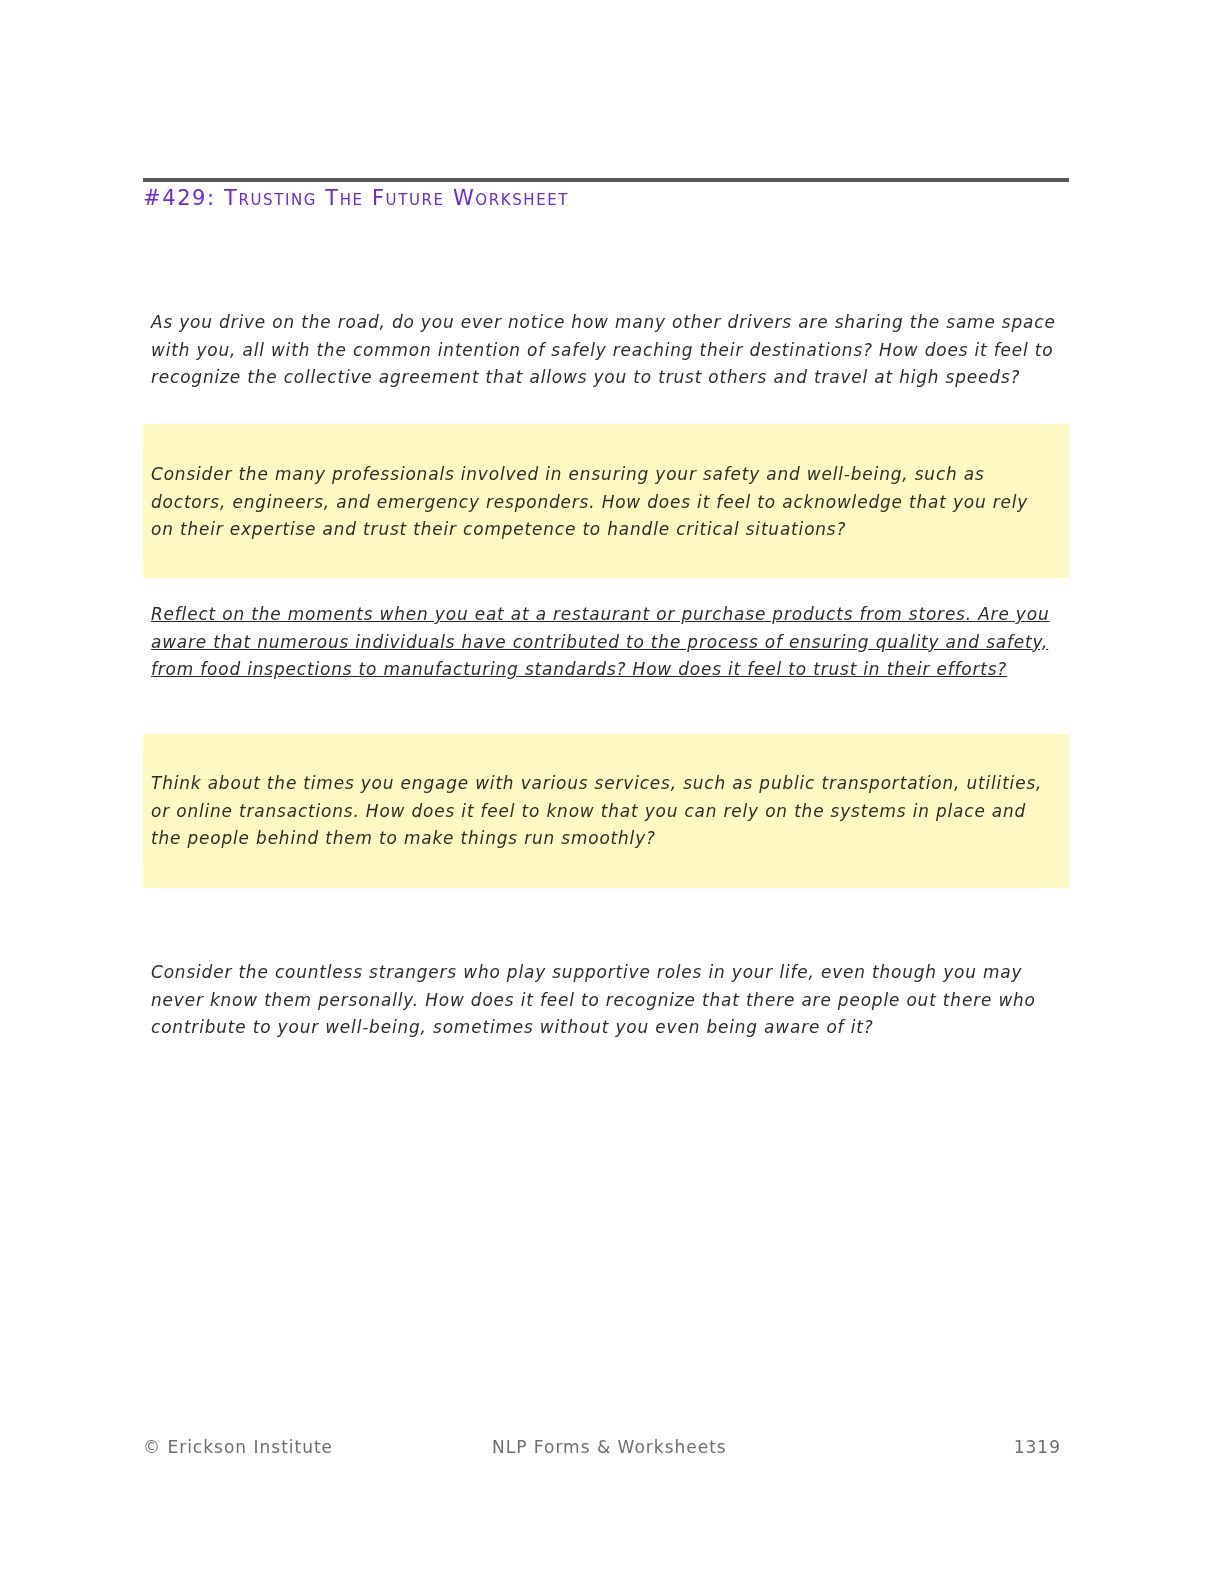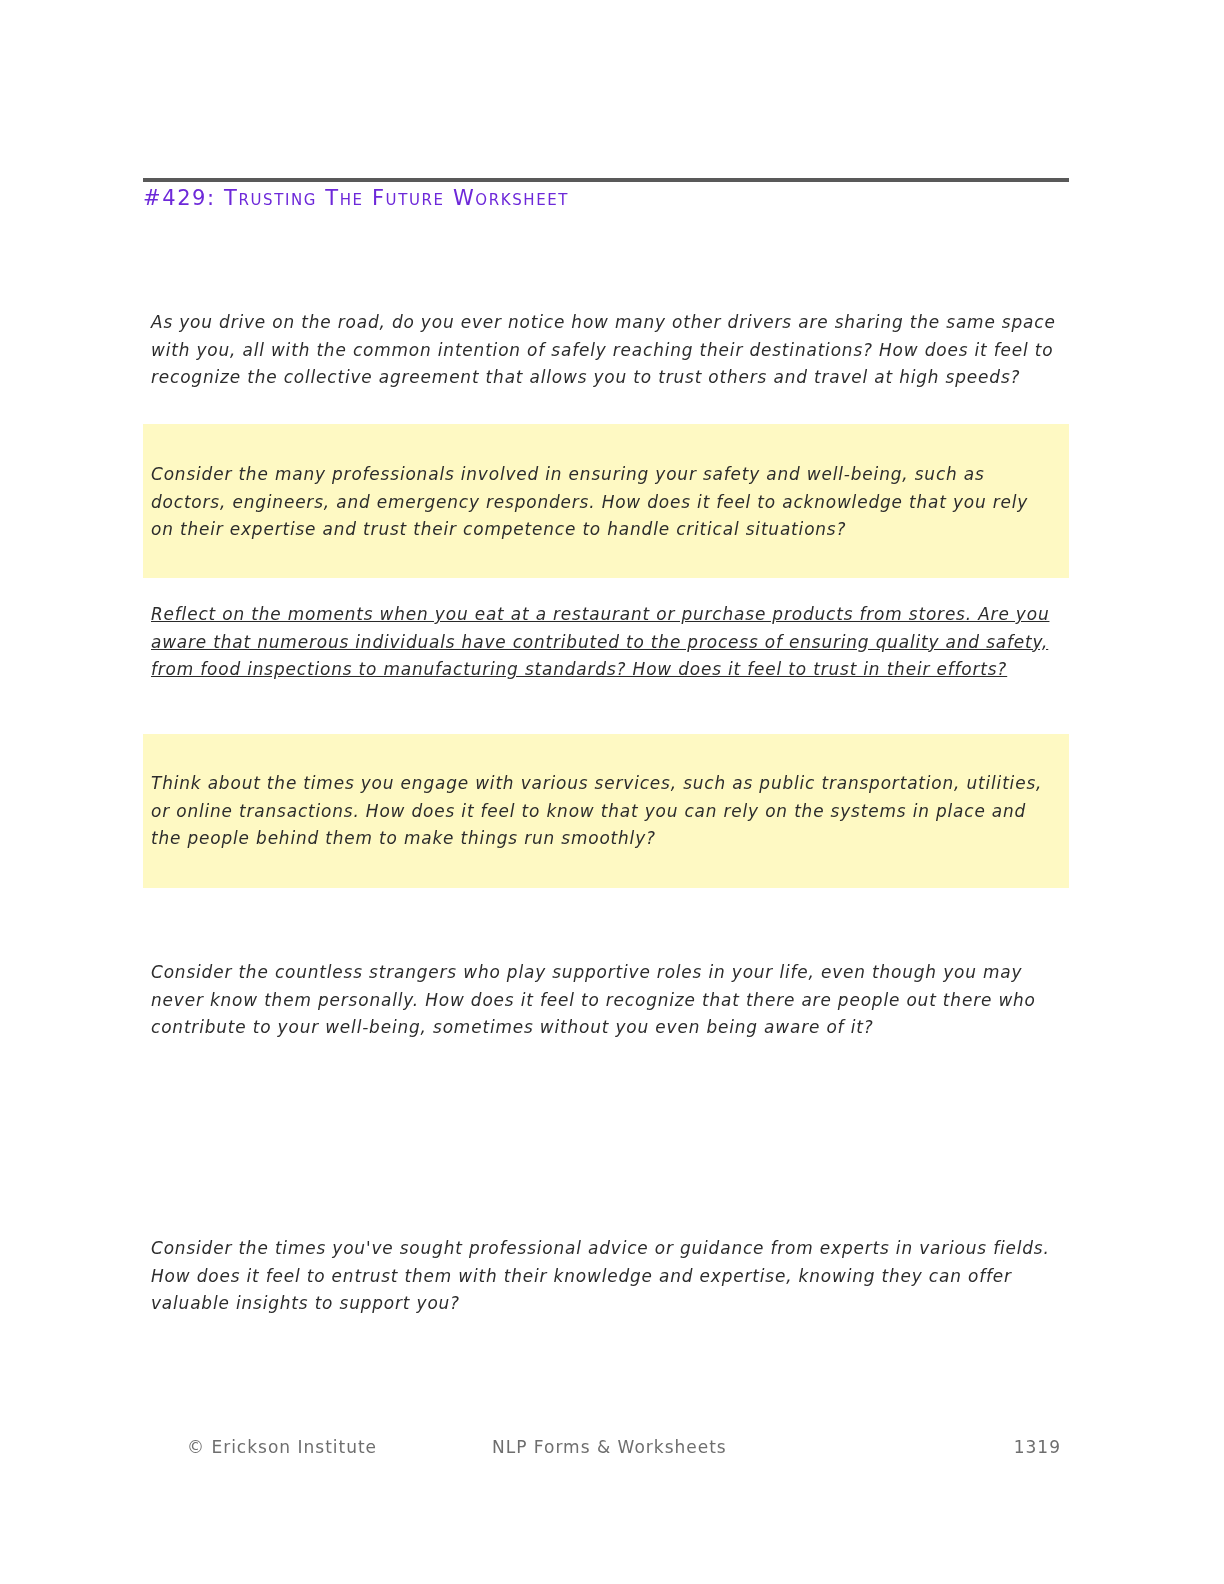--- a/index.html
+++ b/index.html
@@ -62,21 +62,21 @@
       width: 107%;
     }
     .footer {
       position: absolute;
       top: 1437px;
       font-size: 17px;
       letter-spacing: 1px;
       color: #6e6e6e;
       white-space: nowrap;
     }
-    .footer-left { left: 0; margin-left: 44px; }
+    .footer-left { left: 0; }
     .footer-center { left: 349px; }
     .footer-right { right: 8px; }
   </style>
 </head>
 <body>
 
 <div class="page">
 
   <div class="header-rule"></div>
   <div class="header-title">#429: Trusting The Future Worksheet</div>
@@ -95,21 +95,18 @@
 
   <div class="section shaded" style="top:734px; height:154px; padding-top:35px;">
     <p>Think about the times you engage with various services, such as public transportation, utilities, or online transactions. How does it feel to know that you can rely on the systems in place and the people behind them to make things run smoothly?</p>
   </div>
 
   <div class="section" style="top:924px;margin-top:34px;">
     <p>Consider the countless strangers who play supportive roles in your life, even though you may never know them personally. How does it feel to recognize that there are people out there who contribute to your well-being, sometimes without you even being aware of it?</p>
   </div>
 
 
-  <div class="section" style="top:1234px;">
-    <p>Consider the times you've sought professional advice or guidance from experts in various fields. How does it feel to entrust them with their knowledge and expertise, knowing they can offer valuable insights to support you?</p>
-  </div>
 
   <div class="footer footer-left">© Erickson Institute</div>
   <div class="footer footer-center">NLP Forms &amp; Worksheets</div>
   <div class="footer footer-right">1319</div>
 
 </div>
 
 </body></html>

